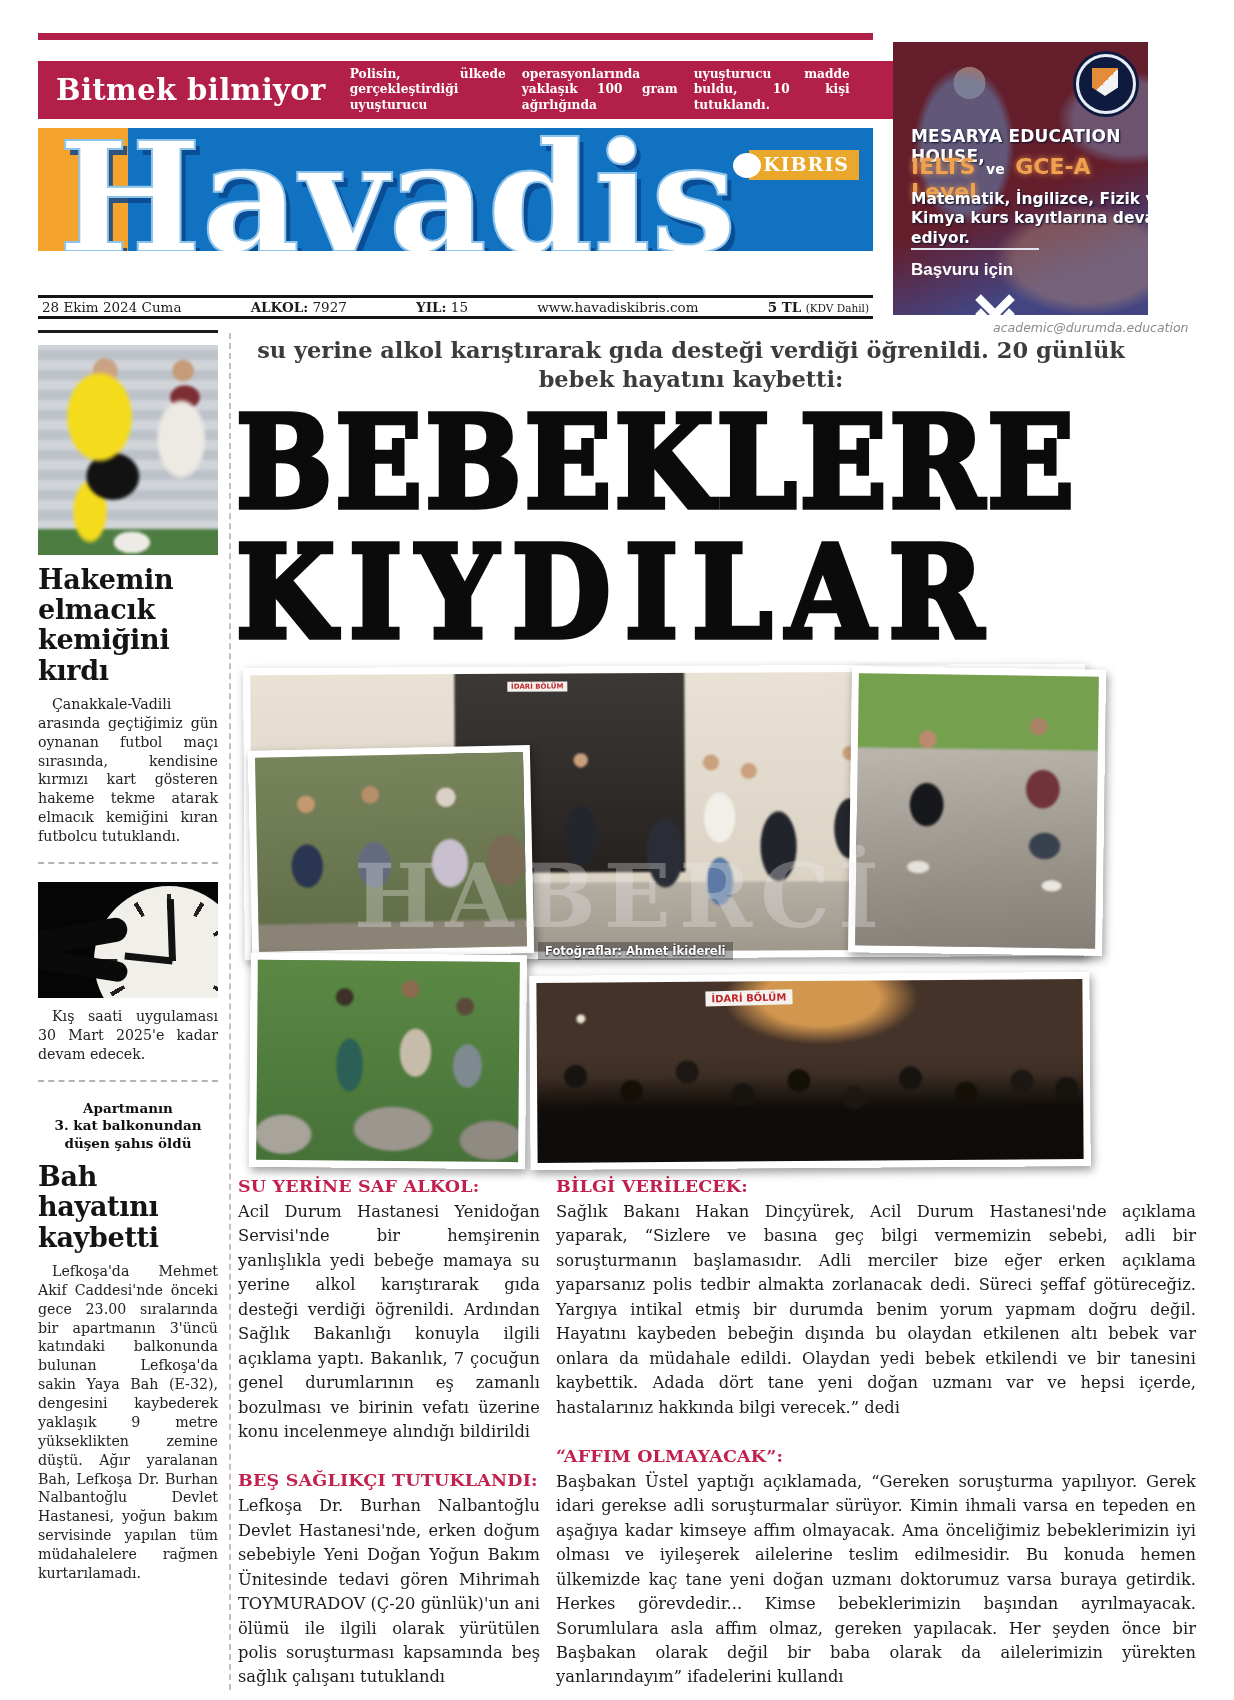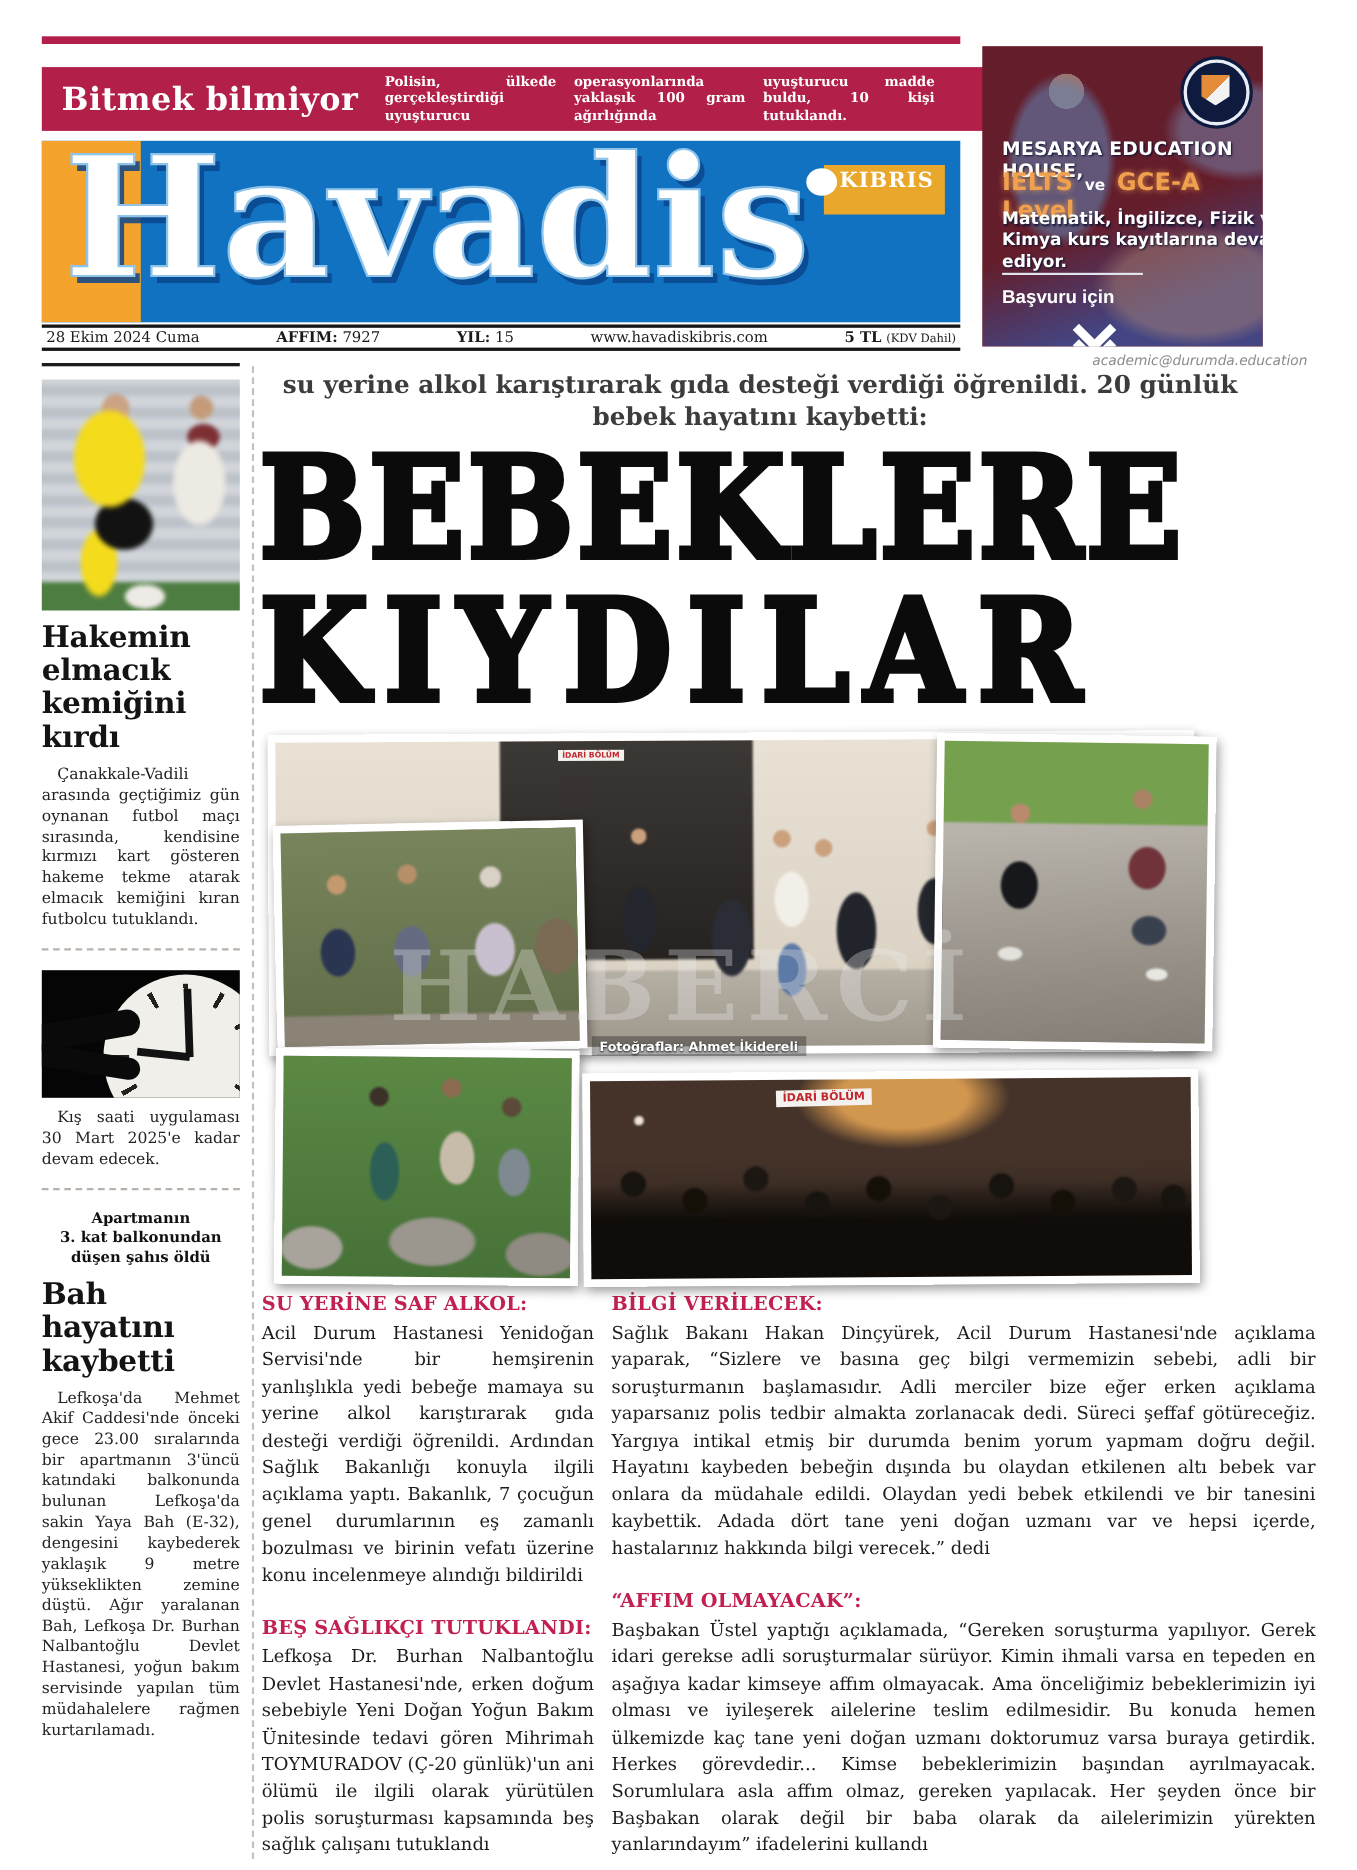--- a/index.html
+++ b/index.html
@@ -8,27 +8,27 @@
 
   
   .topstrip{position:absolute;left:38px;top:33px;width:835px;height:7px;background:#b2204a;}
   .banner{position:absolute;left:38px;top:61px;width:991px;height:58px;background:#b2204a;
           color:#fff;display:flex;align-items:center;}
   .banner-title{font-size:29px;font-weight:bold;margin-left:18px;letter-spacing:.4px;white-space:nowrap;}
   .banner-cols{display:flex;gap:16px;margin-left:24px;}
   .banner-col{width:156px;font-size:12.2px;line-height:1.28;font-weight:600;text-align:justify;}
 
   
-  .masthead{position:absolute;left:38px;top:128px;width:835px;height:165px;background:#1272c2;overflow:hidden;}
+  .masthead{position:absolute;left:38px;top:128px;width:835px;height:123px;background:#1272c2;overflow:hidden;}
   .mast-orange{position:absolute;left:0;top:0;width:90px;height:100%;background:#f4a42c;}
   .mast-title{position:absolute;left:20px;top:-14px;font-size:152px;line-height:1.1;font-weight:bold;color:#fff;
               -webkit-text-stroke:2px #8ec4ea;text-shadow:5px 6px 0 rgba(10,70,140,.85);
               font-family:"DejaVu Serif",serif;}
   .kibris-badge{position:absolute;right:14px;top:22px;background:#e9a72b;color:#fff;font-weight:bold;
-                font-size:19px;padding:3px 10px 20px 14px;letter-spacing:1px;}
+                font-size:19px;padding:3px 10px 5px 14px;letter-spacing:1px;}
   .kibris-circle{position:absolute;left:-16px;top:3px;width:28px;height:25px;background:#fff;border-radius:50%;}
 
   
   .dateline{position:absolute;left:38px;top:295px;width:835px;height:24px;
             border-top:3px solid #151515;border-bottom:3px solid #151515;
             display:flex;align-items:center;justify-content:space-between;font-size:13.5px;padding:0 4px;
             box-sizing:border-box;}
   .dl b{font-weight:bold;}
   .dl-note{font-size:10.5px;}
 
@@ -229,21 +229,21 @@
     <div class="mast-orange"></div>
     <div class="mast-title">Havadis</div>
     <div class="kibris-badge">
       <span class="kibris-circle"></span>
       <span>KIBRIS</span>
     </div>
   </div>
 
   <div class="dateline">
     <span class="dl">28 Ekim 2024 Cuma</span>
-    <span class="dl"><b>AFFIM:</b> <span>7927</span></span>
+    <span class="dl"><b>ALKOL:</b> <span>7927</span></span>
     <span class="dl"><b>YIL:</b> <span>15</span></span>
     <span class="dl">www.havadiskibris.com</span>
     <span class="dl"><b>5 TL</b> <span class="dl-note">(KDV Dahil)</span></span>
   </div>
 
   <div class="ad">
     <div class="ad-crest">
       <div class="ad-crest-shield"></div>
     </div>
     <div class="ad-line1">MESARYA EDUCATION HOUSE,</div>

